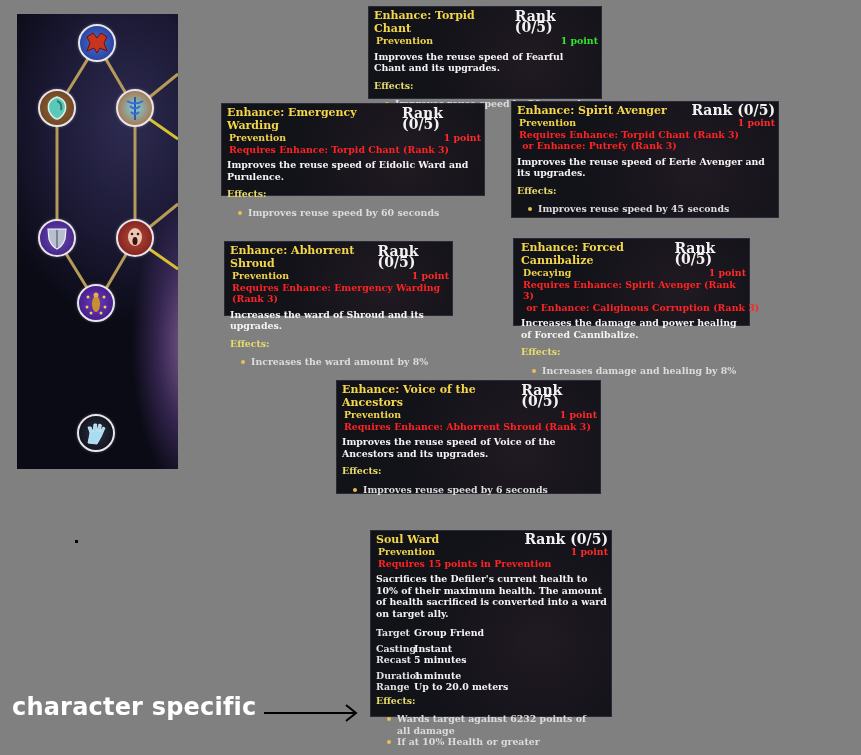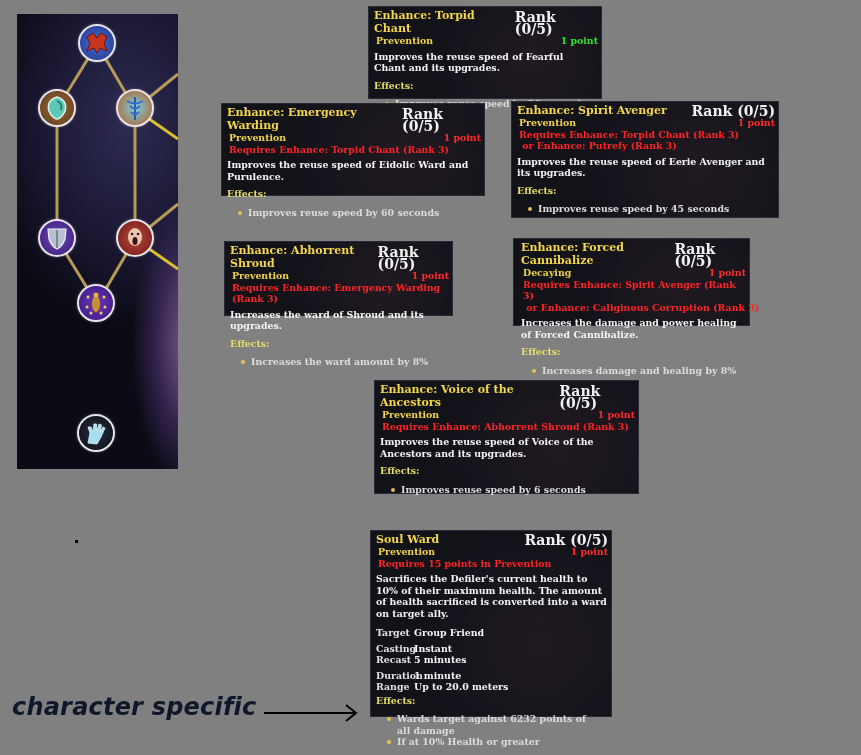--- a/index.html
+++ b/index.html
@@ -24,21 +24,21 @@
     cursor:pointer;
   }
   .node svg { width:28px; height:28px; }
   .tip {
     position:absolute; background:rgba(14,14,22,0.97);
     box-sizing:border-box; padding:2px 3px 2px 5px;
     font-size:9.4px; line-height:11.5px; color:#f2f2f2;
     border:1px solid #2a2a36;
     background-image: radial-gradient(circle at 70% 60%, rgba(60,40,50,0.35), rgba(0,0,0,0) 60%);
   }
-  .tip .row { display:flex; justify-content:space-between; align-items:flex-end; }
+  .tip .row { display:flex; justify-content:space-between; align-items:center; }
   .tip .title { color:#f3d64a; font-weight:bold; font-size:11px; line-height:13px; }
   .tip .rank { color:#f2f2f2; font-weight:bold; font-size:14px; }
   .tip .cat { color:#f1d34a; font-weight:bold; padding-left:2px; }
   .tip .cost { color:#ff2a2a; font-weight:bold; }
   .tip .cost.ok { color:#2ee82e; }
   .tip .req { color:#ff2323; font-weight:bold; padding-left:2px; }
   .tip .desc { color:#f4f4f4; font-weight:bold; margin-top:4px; }
   .tip .eff-h { color:#e8dc6a; font-weight:bold; margin-top:6px; }
   .tip ul { margin:7px; padding:0; list-style:none; }
   .tip li { color:#dcdcdc; font-weight:bold; padding-left:14px; position:relative; }
@@ -47,21 +47,21 @@
     border-radius:50%; background:#e8c050;
   }
   .stats { margin-top:8px; font-weight:bold; }
   .stats .pair { display:flex; }
   .stats .k { width:33px; color:#e2e2e2; }
   .stats .v { color:#f4f4f4; padding-left:5px; }
   .stats .gap { height:4px; }
   .caption {
     position:absolute; left:12px; top:693px;
     font-family:"DejaVu Sans", sans-serif; font-weight:bold; font-size:24px;
-    color:#0f172a; letter-spacing:0.2px;font-style:italic;
+    color:#ffffff; letter-spacing:0.2px;
   }
   .arrow { position:absolute; left:262px; top:703px; }
   .dot { position:absolute; left:75px; top:540px; width:3px; height:3px; background:#000; }
 </style>
 </head>
 <body>
 
 <div class="tree">
   <svg class="lines" width="161" height="455">
     <g stroke="#b59a58" stroke-width="3" fill="none">
@@ -211,21 +211,21 @@
     </div>
   <div class="req">Requires Enhance: Spirit Avenger (Rank 3)</div>
   <div class="req" style="white-space:pre;"> or Enhance: Caliginous Corruption (Rank 3)</div>
   <div class="desc">Increases the damage and power healing of Forced Cannibalize.</div>
   <div class="eff-h">Effects:</div>
   <ul>
       <li>Increases damage and healing by 8%</li>
     </ul>
 </div>
 
-<div class="tip" style="left:374px;top:380px;width:265px;height:114px;">
+<div class="tip" style="left:336px;top:380px;width:265px;height:114px;">
   <div class="row">
       <span class="title">Enhance: Voice of the Ancestors</span>
       <span class="rank">Rank (0/5)</span>
     </div>
   <div class="row">
       <span class="cat">Prevention</span>
       <span class="cost">1 point</span>
     </div>
   <div class="req">Requires Enhance: Abhorrent Shroud (Rank 3)</div>
   <div class="desc">Improves the reuse speed of Voice of the Ancestors and its upgrades.</div>

